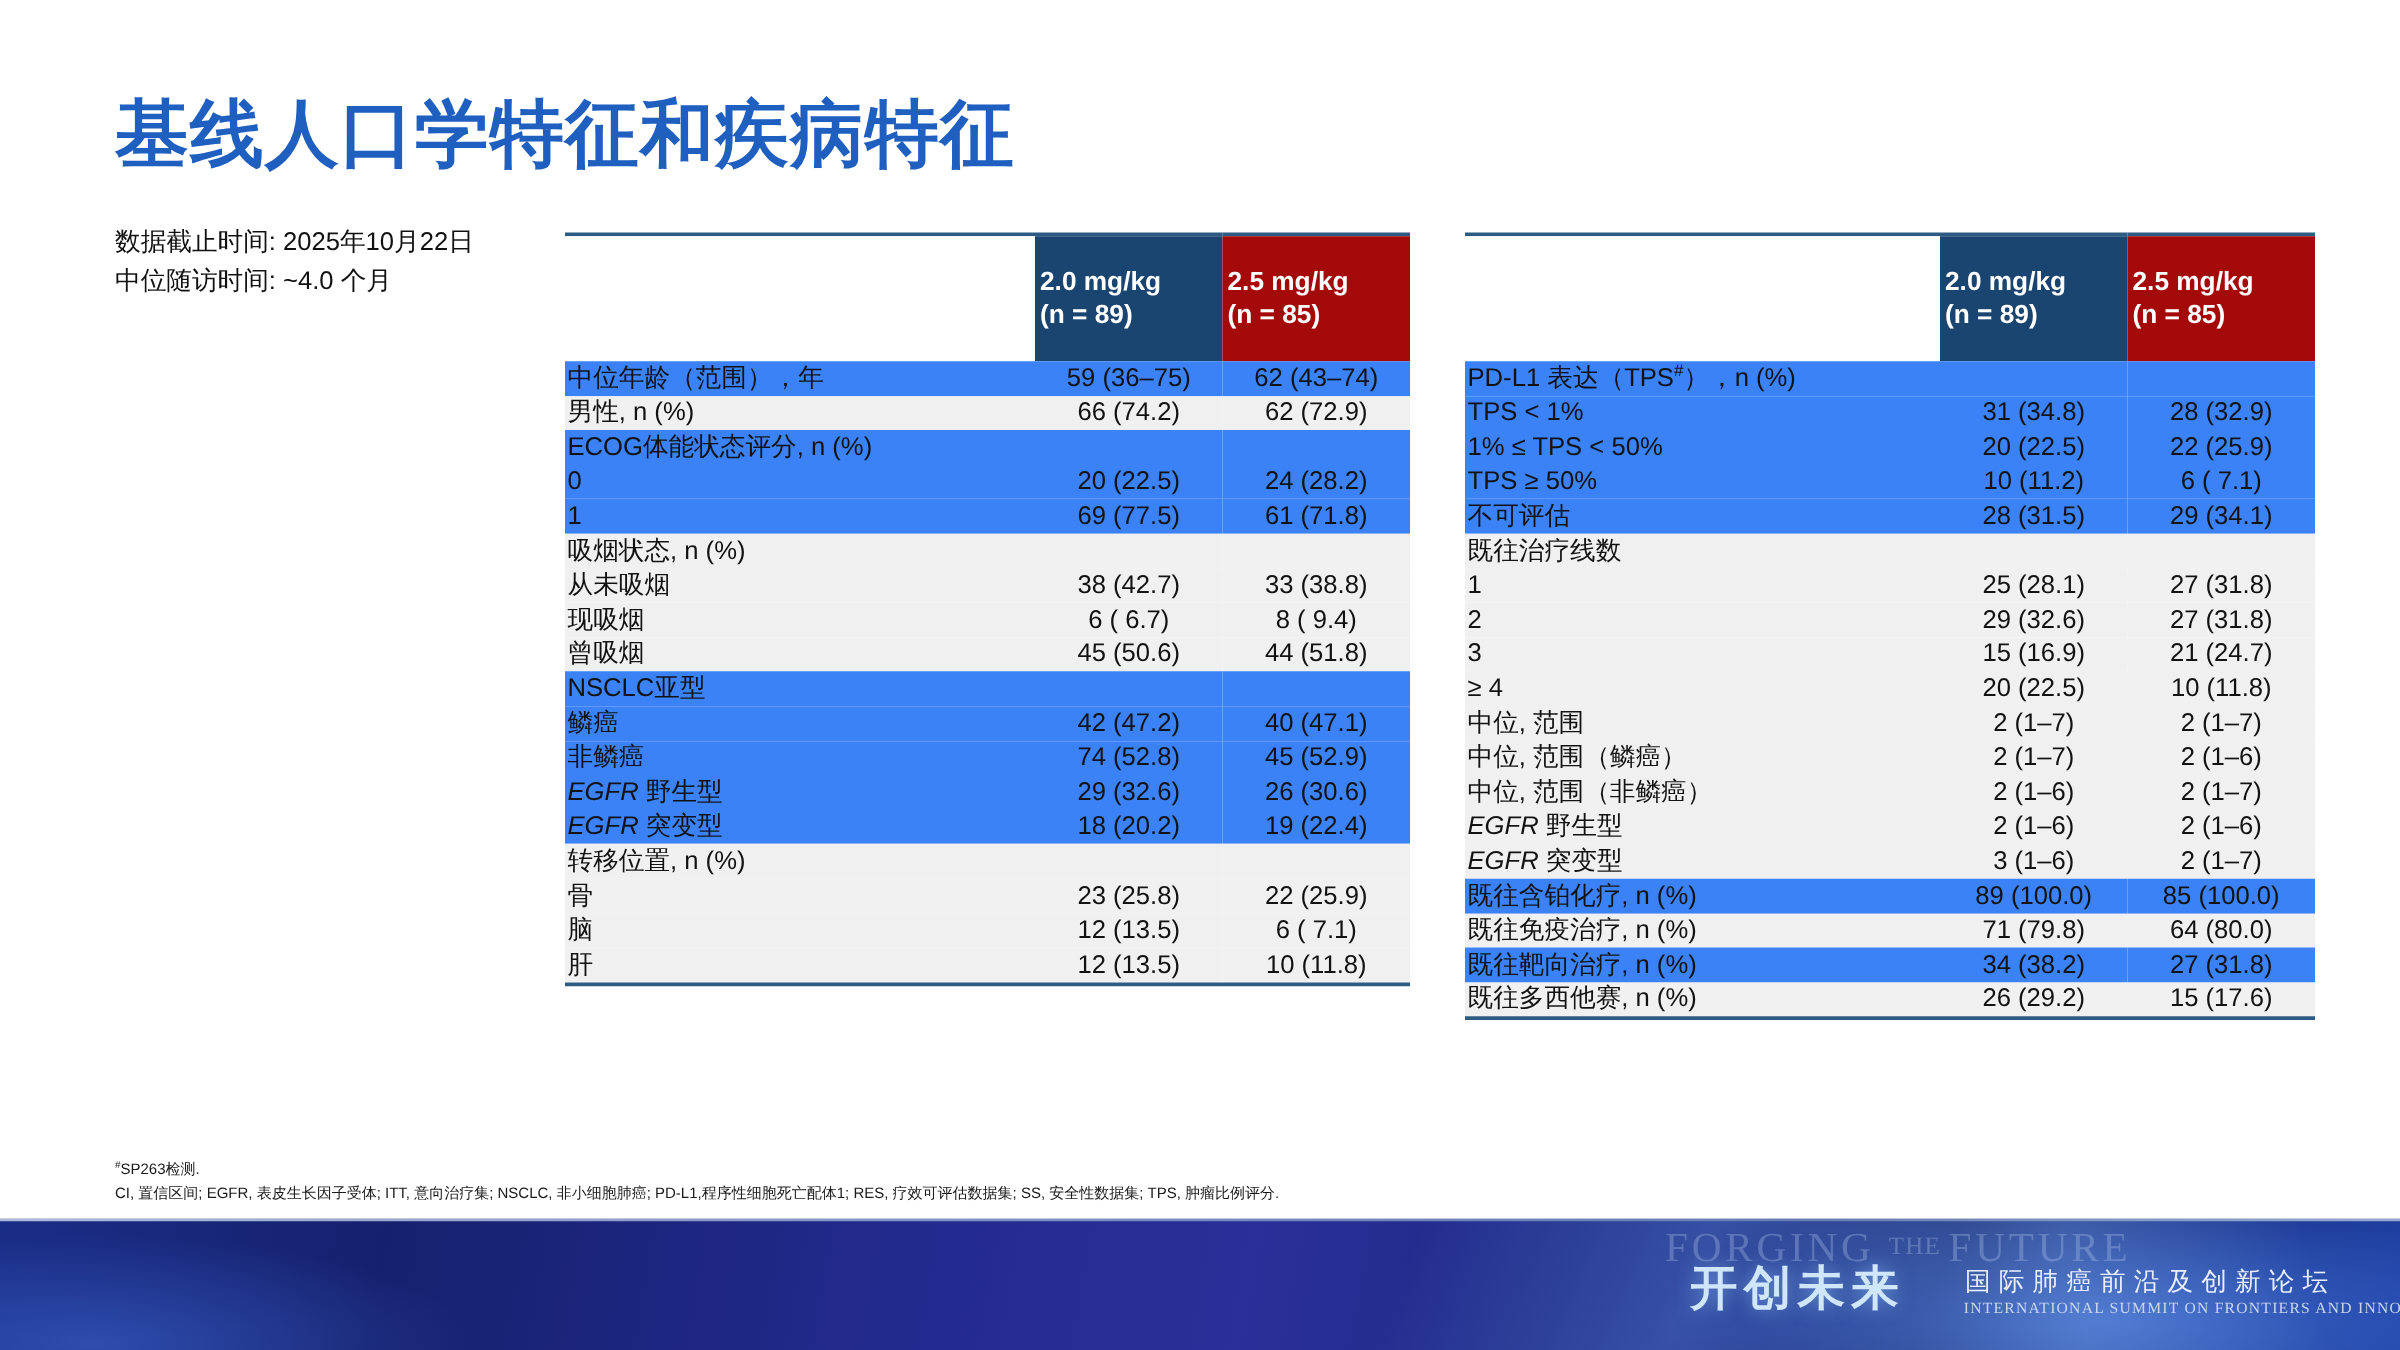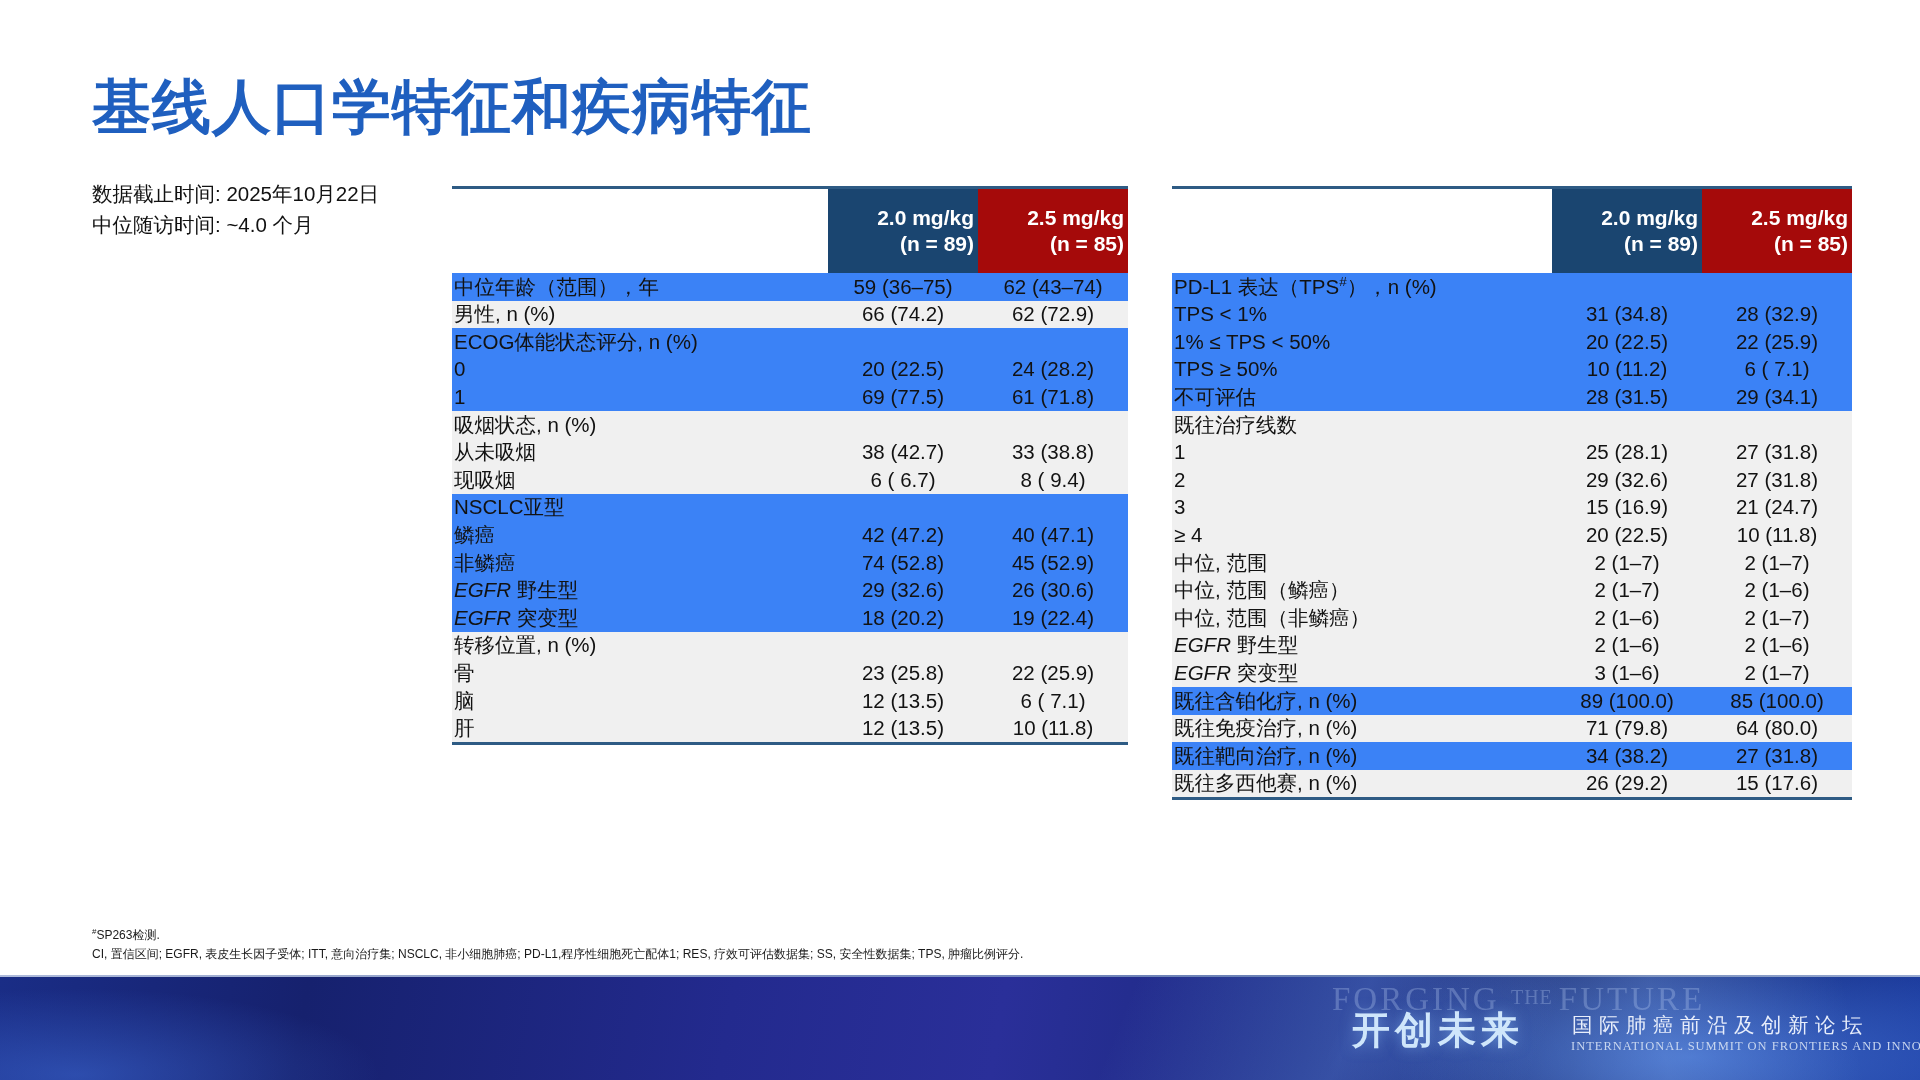--- a/index.html
+++ b/index.html
@@ -43,27 +43,27 @@
   .tbl.right { left: 1172px; top: 186px; width: 680px; }
 
   .tbl col.c-label {}
   .tbl col.c-num  { width: 150px; }
 
   
   .tbl thead tr.rule-row td { padding: 0; height: 3px; }
   .tbl thead tr.rule-row td.r { background: #2E5B84; }
 
   .tbl th {
-    height: 84px;
+    height: 100px;
     vertical-align: middle;
     font-size: 21px;
     font-weight: bold;
     color: #ffffff;
     line-height: 1.22;
-    text-align: right;
+    text-align: left;
     padding: 0 4px;
   }
   .tbl th.blank { background: #ffffff; }
   .tbl th.navy  { background: #1A4570; }
   .tbl th.red   { background: #A50A0A; }
 
   .tbl tbody td {
     padding: 1px 0;
     height: 27.6px;
     vertical-align: middle;
@@ -229,20 +229,25 @@
         <tr class="band-gray">
           <td class="label i1">从未吸烟</td>
           <td class="num">38 (42.7)</td>
           <td class="num">33 (38.8)</td>
         </tr>
         <tr class="band-gray">
           <td class="label i1">现吸烟</td>
           <td class="num">6 ( 6.7)</td>
           <td class="num">8 ( 9.4)</td>
         </tr>
+        <tr class="band-gray">
+          <td class="label i1">曾吸烟</td>
+          <td class="num">45 (50.6)</td>
+          <td class="num">44 (51.8)</td>
+        </tr>
         <tr class="band-white">
           <td class="label i0">NSCLC亚型</td>
           <td class="num"></td>
           <td class="num"></td>
         </tr>
         <tr class="band-white">
           <td class="label i1">鳞癌</td>
           <td class="num">42 (47.2)</td>
           <td class="num">40 (47.1)</td>
         </tr>

